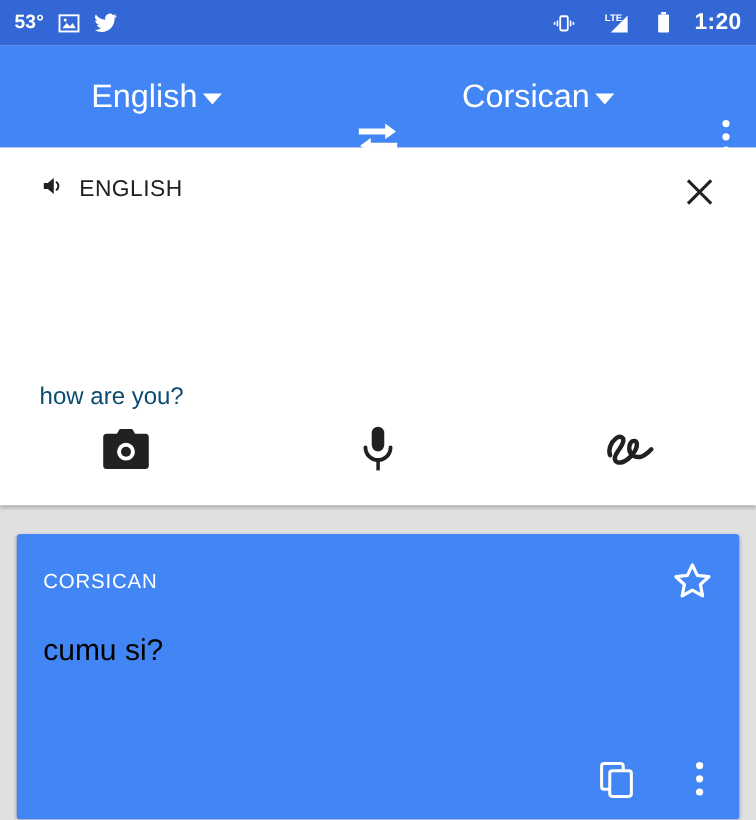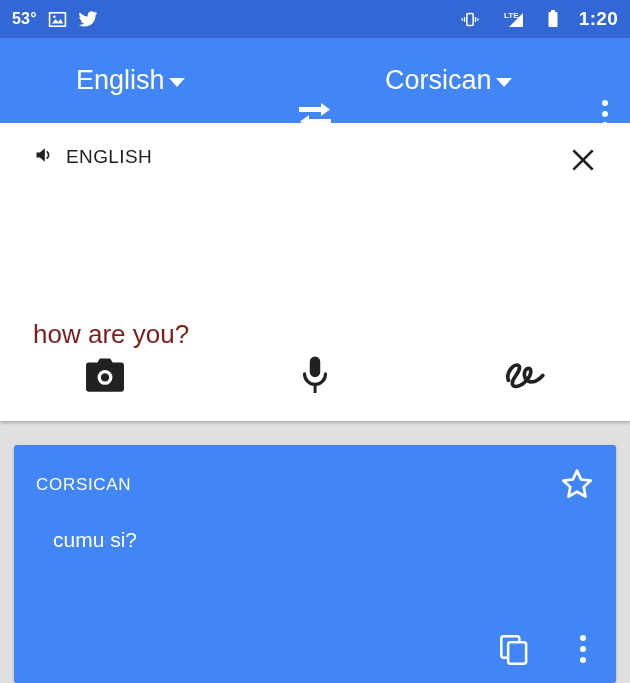--- a/index.html
+++ b/index.html
@@ -64,21 +64,21 @@
   }
   .src-lang-label{
     font-size:19px; color:#212121; letter-spacing:.4px;
   }
   .close-btn{
     position:absolute; top:18px; right:28px;
     cursor:pointer; padding:4px;
   }
   .src-text{
     position:absolute; top:196px; left:33px;
-    font-size:26px; color:#7f1d1d; line-height:1.2;
+    font-size:20px; color:#0c4a6e; line-height:1.2;
   }
   .input-row{
     position:absolute; bottom:22px; left:0; width:630px;
     display:flex; align-items:center;
   }
   .input-cell{
     flex:1; display:flex; align-items:center; justify-content:center;
     cursor:pointer;
   }
 
@@ -90,21 +90,21 @@
     border-radius:3px;
     box-shadow:0 1px 3px rgba(0,0,0,0.25);
   }
   .res-lang-label{
     position:absolute; top:30px; left:22px;
     font-size:17px; color:#ffffff; letter-spacing:.7px;
   }
   .star-btn{ position:absolute; top:22px; right:22px; cursor:pointer; }
   .res-text{
     position:absolute; top:82px; left:22px;
-    font-size:21px; color:#ffffff; line-height:1.2;margin-left:17px;
+    font-size:25px; color:#000000; line-height:1.2;
   }
   .card-actions{
     position:absolute; bottom:18px; right:24px;
     display:flex; align-items:center; gap:44px;
   }
   .copy-btn{ cursor:pointer; display:flex; }
   .overflow-card{
     display:flex; flex-direction:column; gap:5px; cursor:pointer;
     padding:2px 6px;
   }

